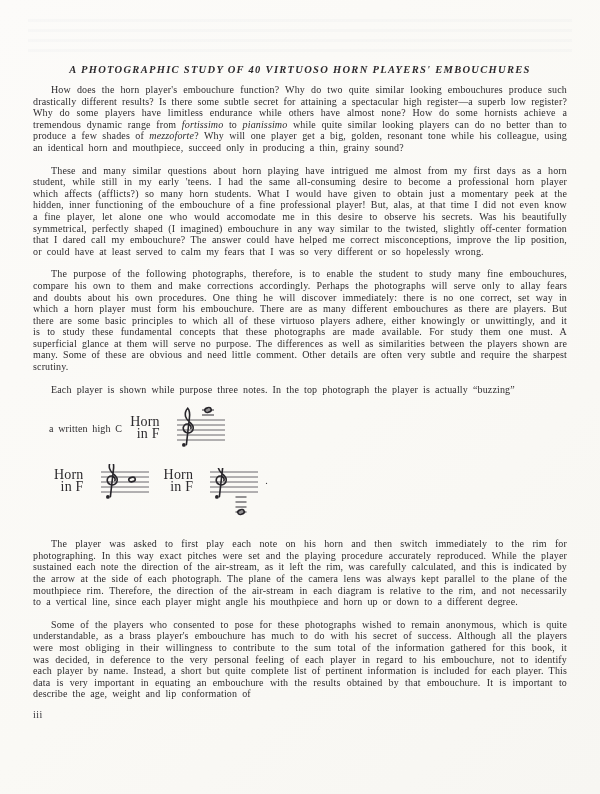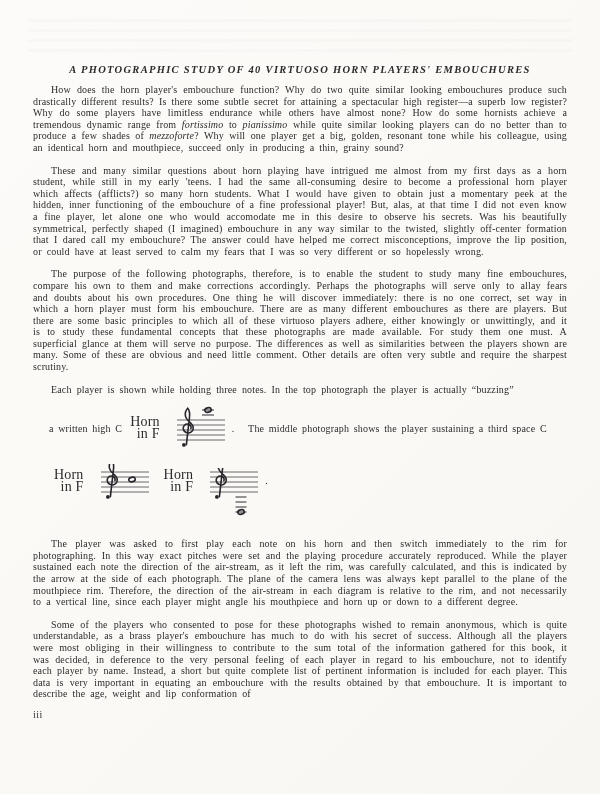--- a/index.html
+++ b/index.html
@@ -72,42 +72,41 @@
   <div class="bleed"></div>
 
   <h1 class="title">A PHOTOGRAPHIC STUDY OF 40 VIRTUOSO HORN PLAYERS' EMBOUCHURES</h1>
 
   <p class="para first"><span class="indent"></span><span>How does the horn player's embouchure function? Why do two quite similar looking embouchures produce such drastically different results? Is there some subtle secret for attaining a spectacular high register—a superb low register? Why do some players have limitless endurance while others have almost none? How do some hornists achieve a tremendous dynamic range from </span><em>fortissimo</em><span> to </span><em>pianissimo</em><span> while quite similar looking players can do no better than to produce a few shades of </span><em>mezzoforte</em><span>? Why will one player get a big, golden, resonant tone while his colleague, using an identical horn and mouthpiece, succeed only in producing a thin, grainy sound?</span></p>
 
   <p class="para"><span class="indent"></span><span>These and many similar questions about horn playing have intrigued me almost from my first days as a horn student, while still in my early 'teens. I had the same all-consuming desire to become a professional horn player which affects (afflicts?) so many horn students. What I would have given to obtain just a momentary peek at the hidden, inner functioning of the embouchure of a fine professional player! But, alas, at that time I did not even know a fine player, let alone one who would accomodate me in this desire to observe his secrets. Was his beautifully symmetrical, perfectly shaped (I imagined) embouchure in any way similar to the twisted, slightly off-center formation that I dared call my embouchure? The answer could have helped me correct misconceptions, improve the lip position, or could have at least served to calm my fears that I was so very different or so hopelessly wrong.</span></p>
 
   <p class="para"><span class="indent"></span><span>The purpose of the following photographs, therefore, is to enable the student to study many fine embouchures, compare his own to them and make corrections accordingly. Perhaps the photographs will serve only to allay fears and doubts about his own procedures. One thing he will discover immediately: there is no one correct, set way in which a horn player must form his embouchure. There are as many different embouchures as there are players. But there are some basic principles to which all of these virtuoso players adhere, either knowingly or unwittingly, and it is to study these fundamental concepts that these photographs are made available. For study them one must. A superficial glance at them will serve no purpose. The differences as well as similarities between the players shown are many. Some of these are obvious and need little comment. Other details are often very subtle and require the sharpest scrutiny.</span></p>
 
-  <p class="para"><span class="indent"></span><span>Each player is shown while holding three notes. In the top photograph the player is actually “buzzing”</span></p>
+  <p class="para"><span class="indent"></span><span>Each player is shown while purpose three notes. In the top photograph the player is actually “buzzing”</span></p>
 
   <div class="music-row row-a">
     <span class="mtext">a written high C</span>
     <div class="hornlabel">
       <span class="l1">Horn</span>
       <span class="l2">in F</span>
     </div>
     <svg class="staff staff-high" width="66" height="47" viewBox="0 0 66 47">
       <g>
         <path class="staffline" d="M14,16 H62 M14,21 H62 M14,26 H62 M14,31 H62 M14,36 H62" fill="none"></path>
       </g>
       <g>
         <path class="clefstroke" d="M23.4,40.6 L26.4,14 C27,9.8 26.5,6.2 24.7,4.2 C22.8,6.2 21.9,9.4 22.5,12.4 C23.1,15.6 26.1,17.4 28.4,19.8 C30.8,22.3 31,26.2 28,28.1 C25,30 20.9,28.4 20.3,25 C19.8,22 22.2,19.6 25.1,20.1 C27.3,20.5 28.6,22.5 27.9,24.6"></path>
         <circle cx="20.9" cy="40.9" r="1.9" fill="#28262b"></circle>
       </g>
       <g>
         <path class="ledger" d="M39,11 H51 M39,6 H51" fill="none"></path>
       </g>
       <ellipse class="noteoval" cx="45" cy="6" rx="3.3" ry="2.2" transform="rotate(-12 45 6)"></ellipse>
     </svg>
-    <span class="mtext">.   The middle photograph shows the player sustaining a third space C</span>
   </div>
 
   <div class="music-row row-b">
     <div class="hornlabel">
       <span class="l1">Horn</span>
       <span class="l2">in F</span>
     </div>
     <svg class="staff staff-mid" width="66" height="39" viewBox="0 0 66 39">
       <g>
         <path class="staffline" d="M14,8 H62 M14,13 H62 M14,18 H62 M14,23 H62 M14,28 H62" fill="none"></path>

